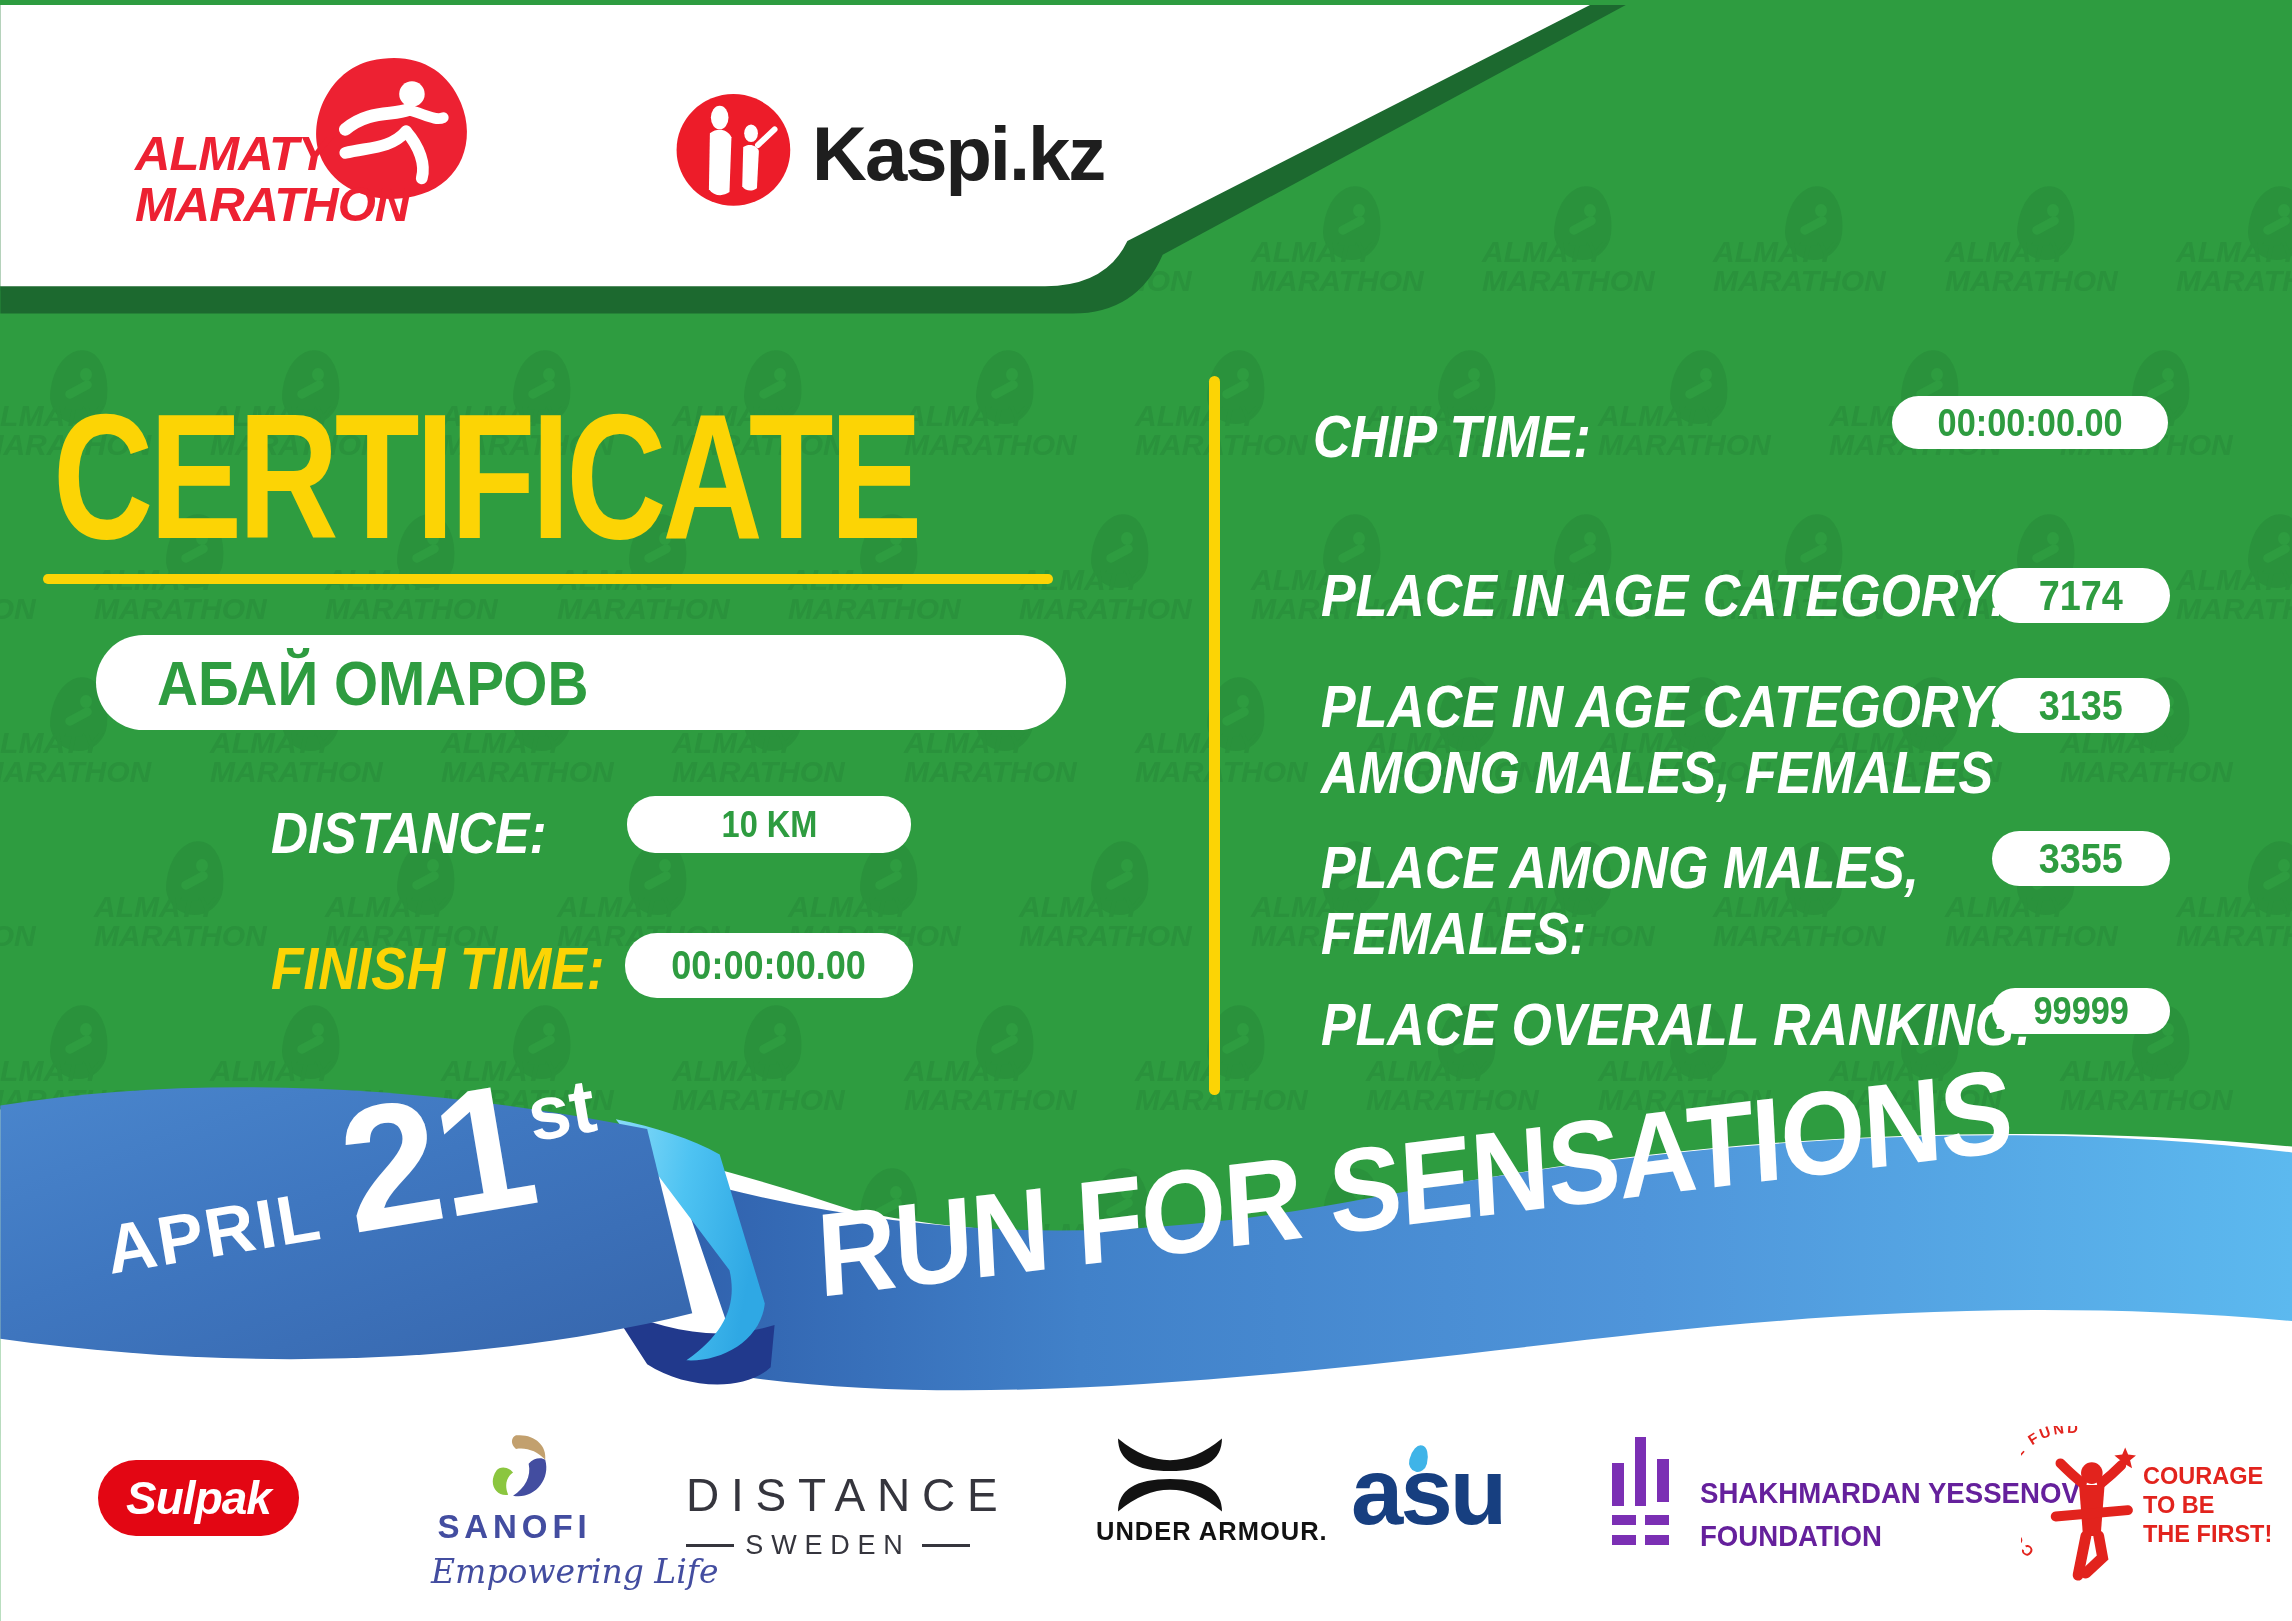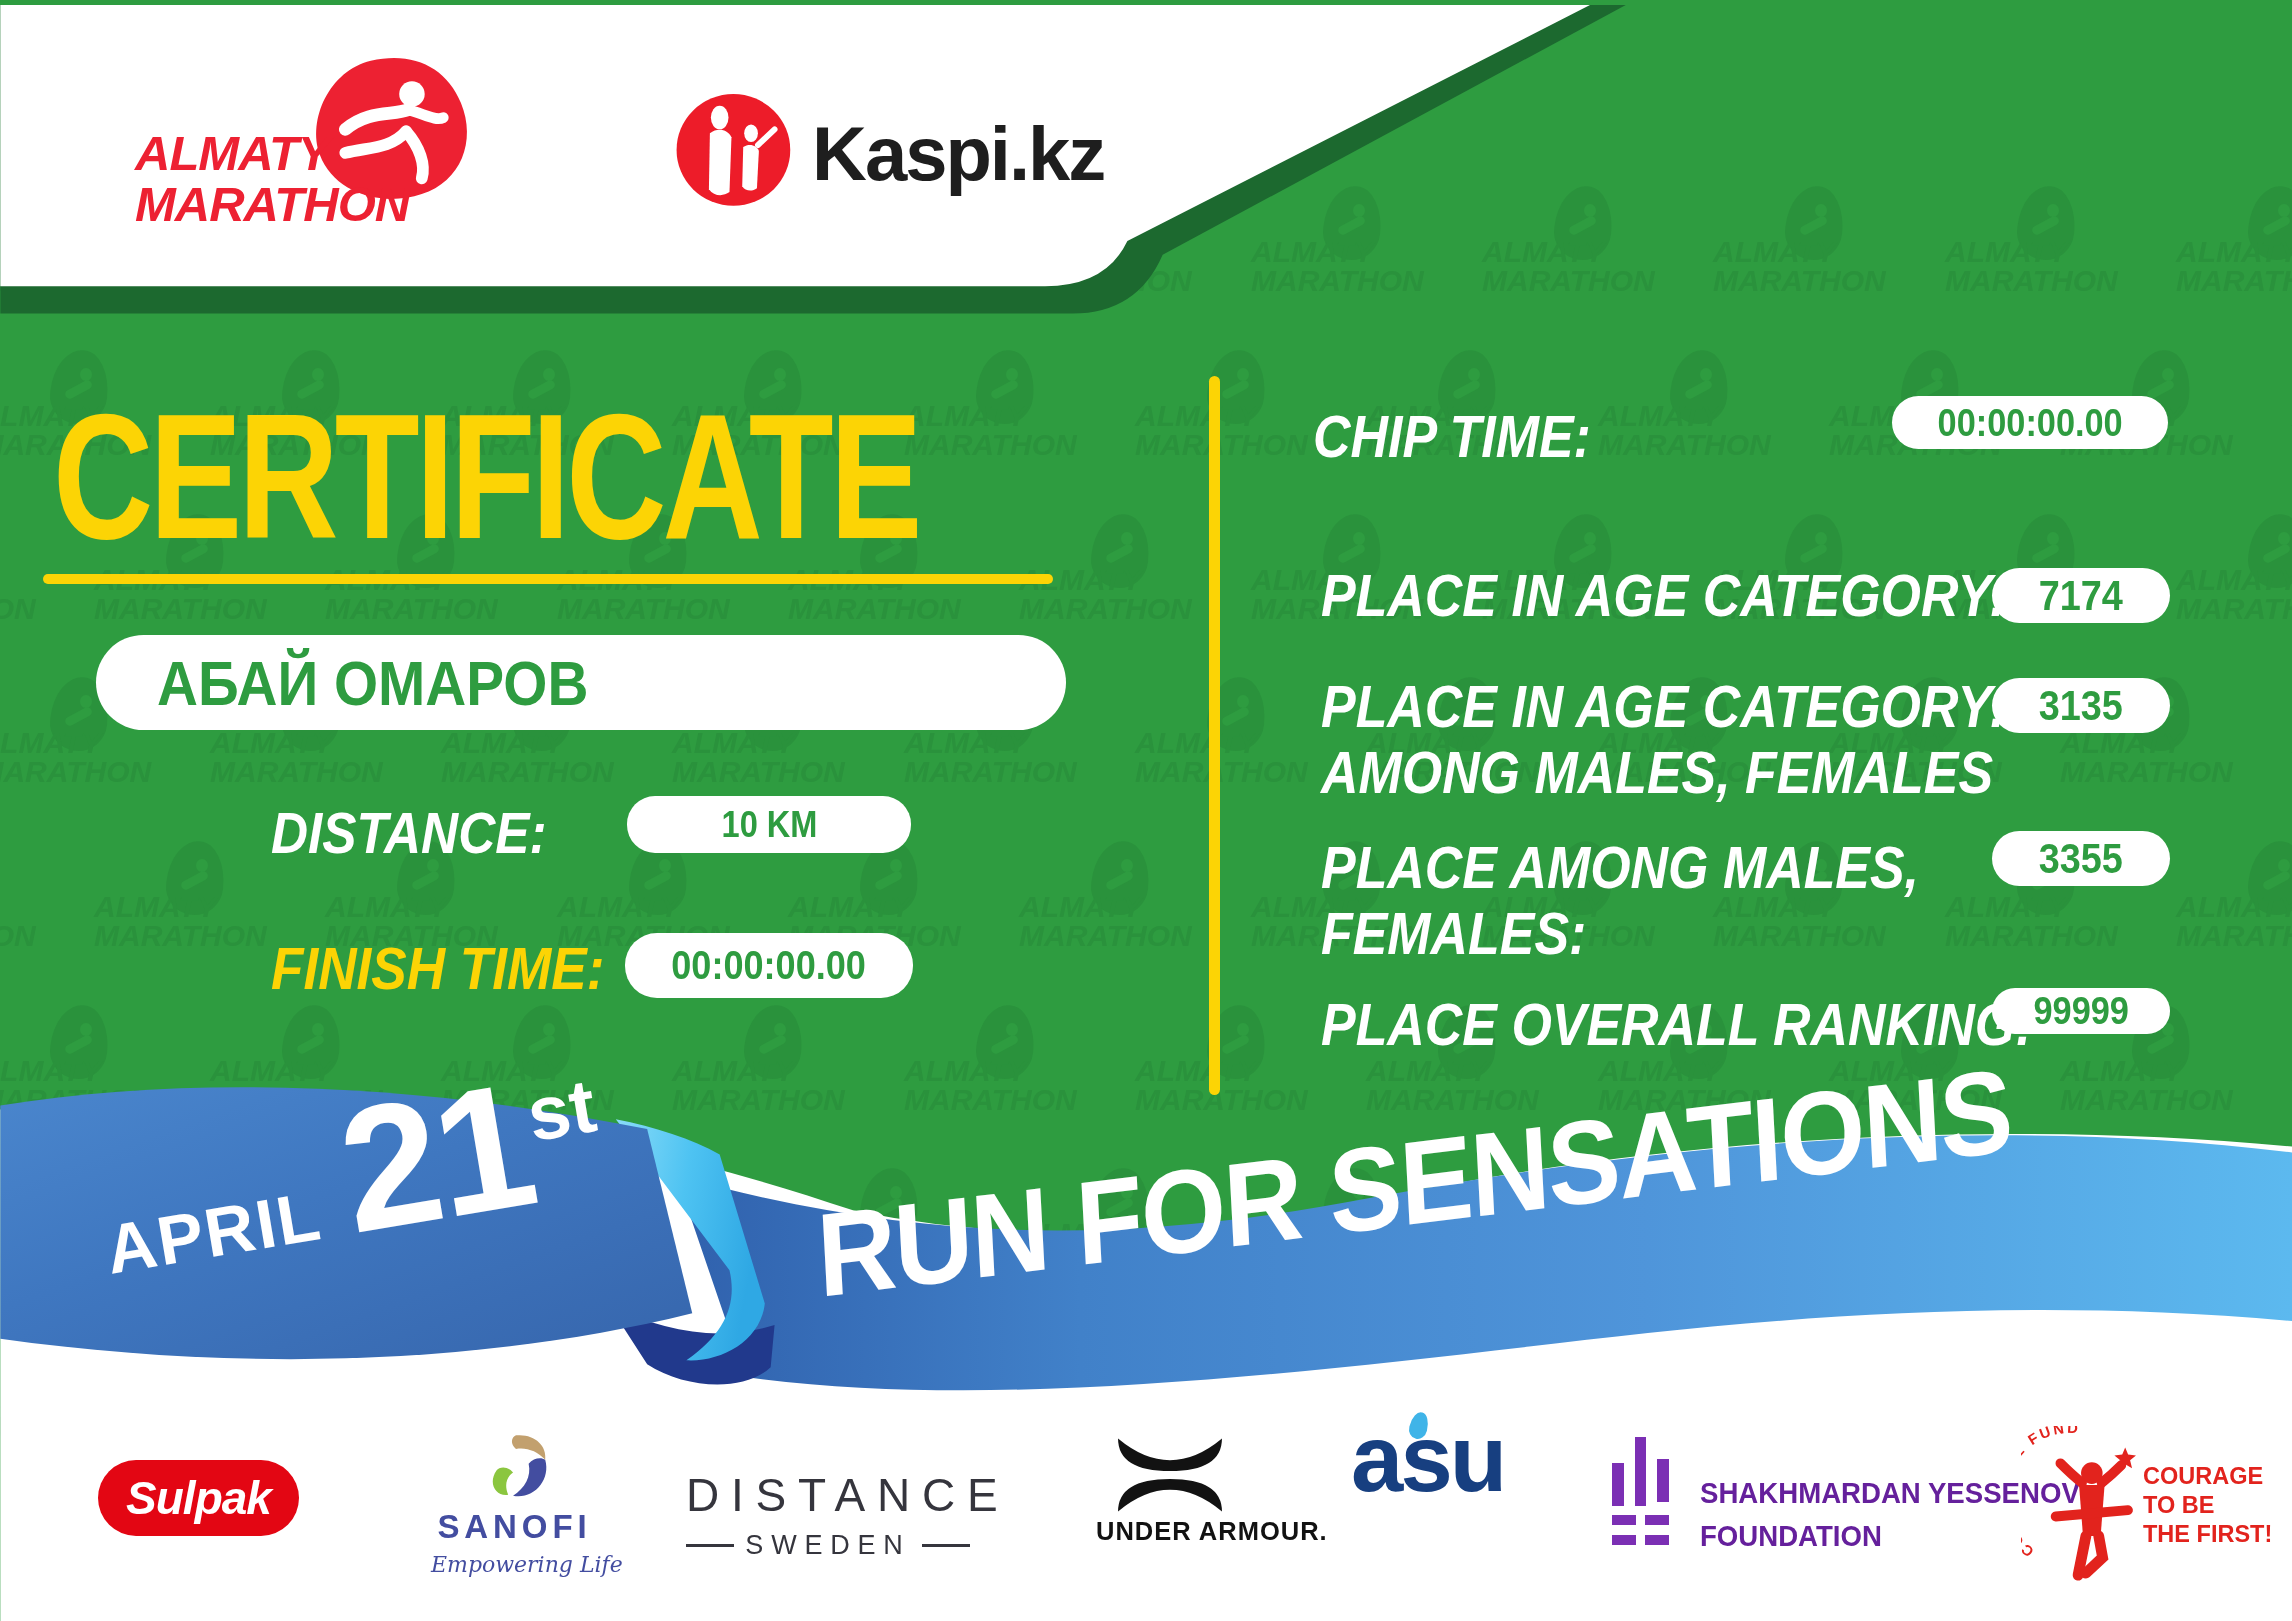--- a/index.html
+++ b/index.html
@@ -68,32 +68,32 @@
       transform:rotate(-7deg) skewX(-4deg) scaleX(0.93);transform-origin:left top;white-space:nowrap;z-index:4;}
 
   
   .sp{position:absolute;}
   #sulpak{left:98px;top:1460px;width:201px;height:76px;background:#e30613;border-radius:38px;
       display:flex;align-items:center;justify-content:center;}
   #sulpak span{color:#fff;font-size:46px;font-weight:900;font-style:italic;letter-spacing:-1px;}
 
   #sanofi{left:431px;top:1433px;width:167px;text-align:center;color:#434da0;}
   #sanofi-name{font-size:33px;font-weight:700;letter-spacing:4.9px;margin-top:3.9px;}
-  #sanofi-tag{font-family:"DejaVu Serif",serif;font-style:italic;font-size:22px;margin-top:5.9px;white-space:nowrap;}
+  #sanofi-tag{font-family:"DejaVu Serif",serif;font-style:italic;font-size:33px;margin-top:5.9px;white-space:nowrap;}
 
   #oriflame{left:686px;top:1468px;width:284px;text-align:center;color:#35353d;}
   #oriflame-name{font-size:46px;font-weight:400;letter-spacing:11.8px;white-space:nowrap;}
   #oriflame-sub{display:flex;align-items:center;gap:11.8px;margin-top:7.8px;}
   #oriflame-sub .ln{flex:1;height:2.9px;background:#35353d;}
   #oriflame-sub span{font-size:27px;letter-spacing:7.8px;}
 
   #ua{left:1096px;top:1437px;width:147px;text-align:center;color:#121212;}
   #ua-text{font-size:25.5px;font-weight:800;letter-spacing:1px;margin-top:3.9px;white-space:nowrap;}
 
-  #asu{left:1351px;top:1412px;}
+  #asu{left:1351px;top:1445px;}
   #asu-text{font-size:94px;font-weight:800;color:#173f80;letter-spacing:-2.9px;line-height:1;}
   #asu-drop{position:absolute;left:59px;top:0px;width:17.6px;height:26.5px;background:#3fb4e8;
       border-radius:50% 50% 50% 50% / 62% 62% 38% 38%;transform:rotate(14deg);}
 
   #yessenov{left:1612px;top:1437px;display:flex;}
   #y-glyph{position:relative;width:61px;height:110px;}
   #y-glyph div{position:absolute;background:#7b2fb4;}
   #y-text{margin-left:27.4px;color:#65209c;font-weight:800;transform:scaleX(0.92);transform-origin:left top;}
   #y-line1{font-size:30px;margin-top:39px;white-space:nowrap;}
   #y-line2{font-size:30px;margin-top:8.8px;}

